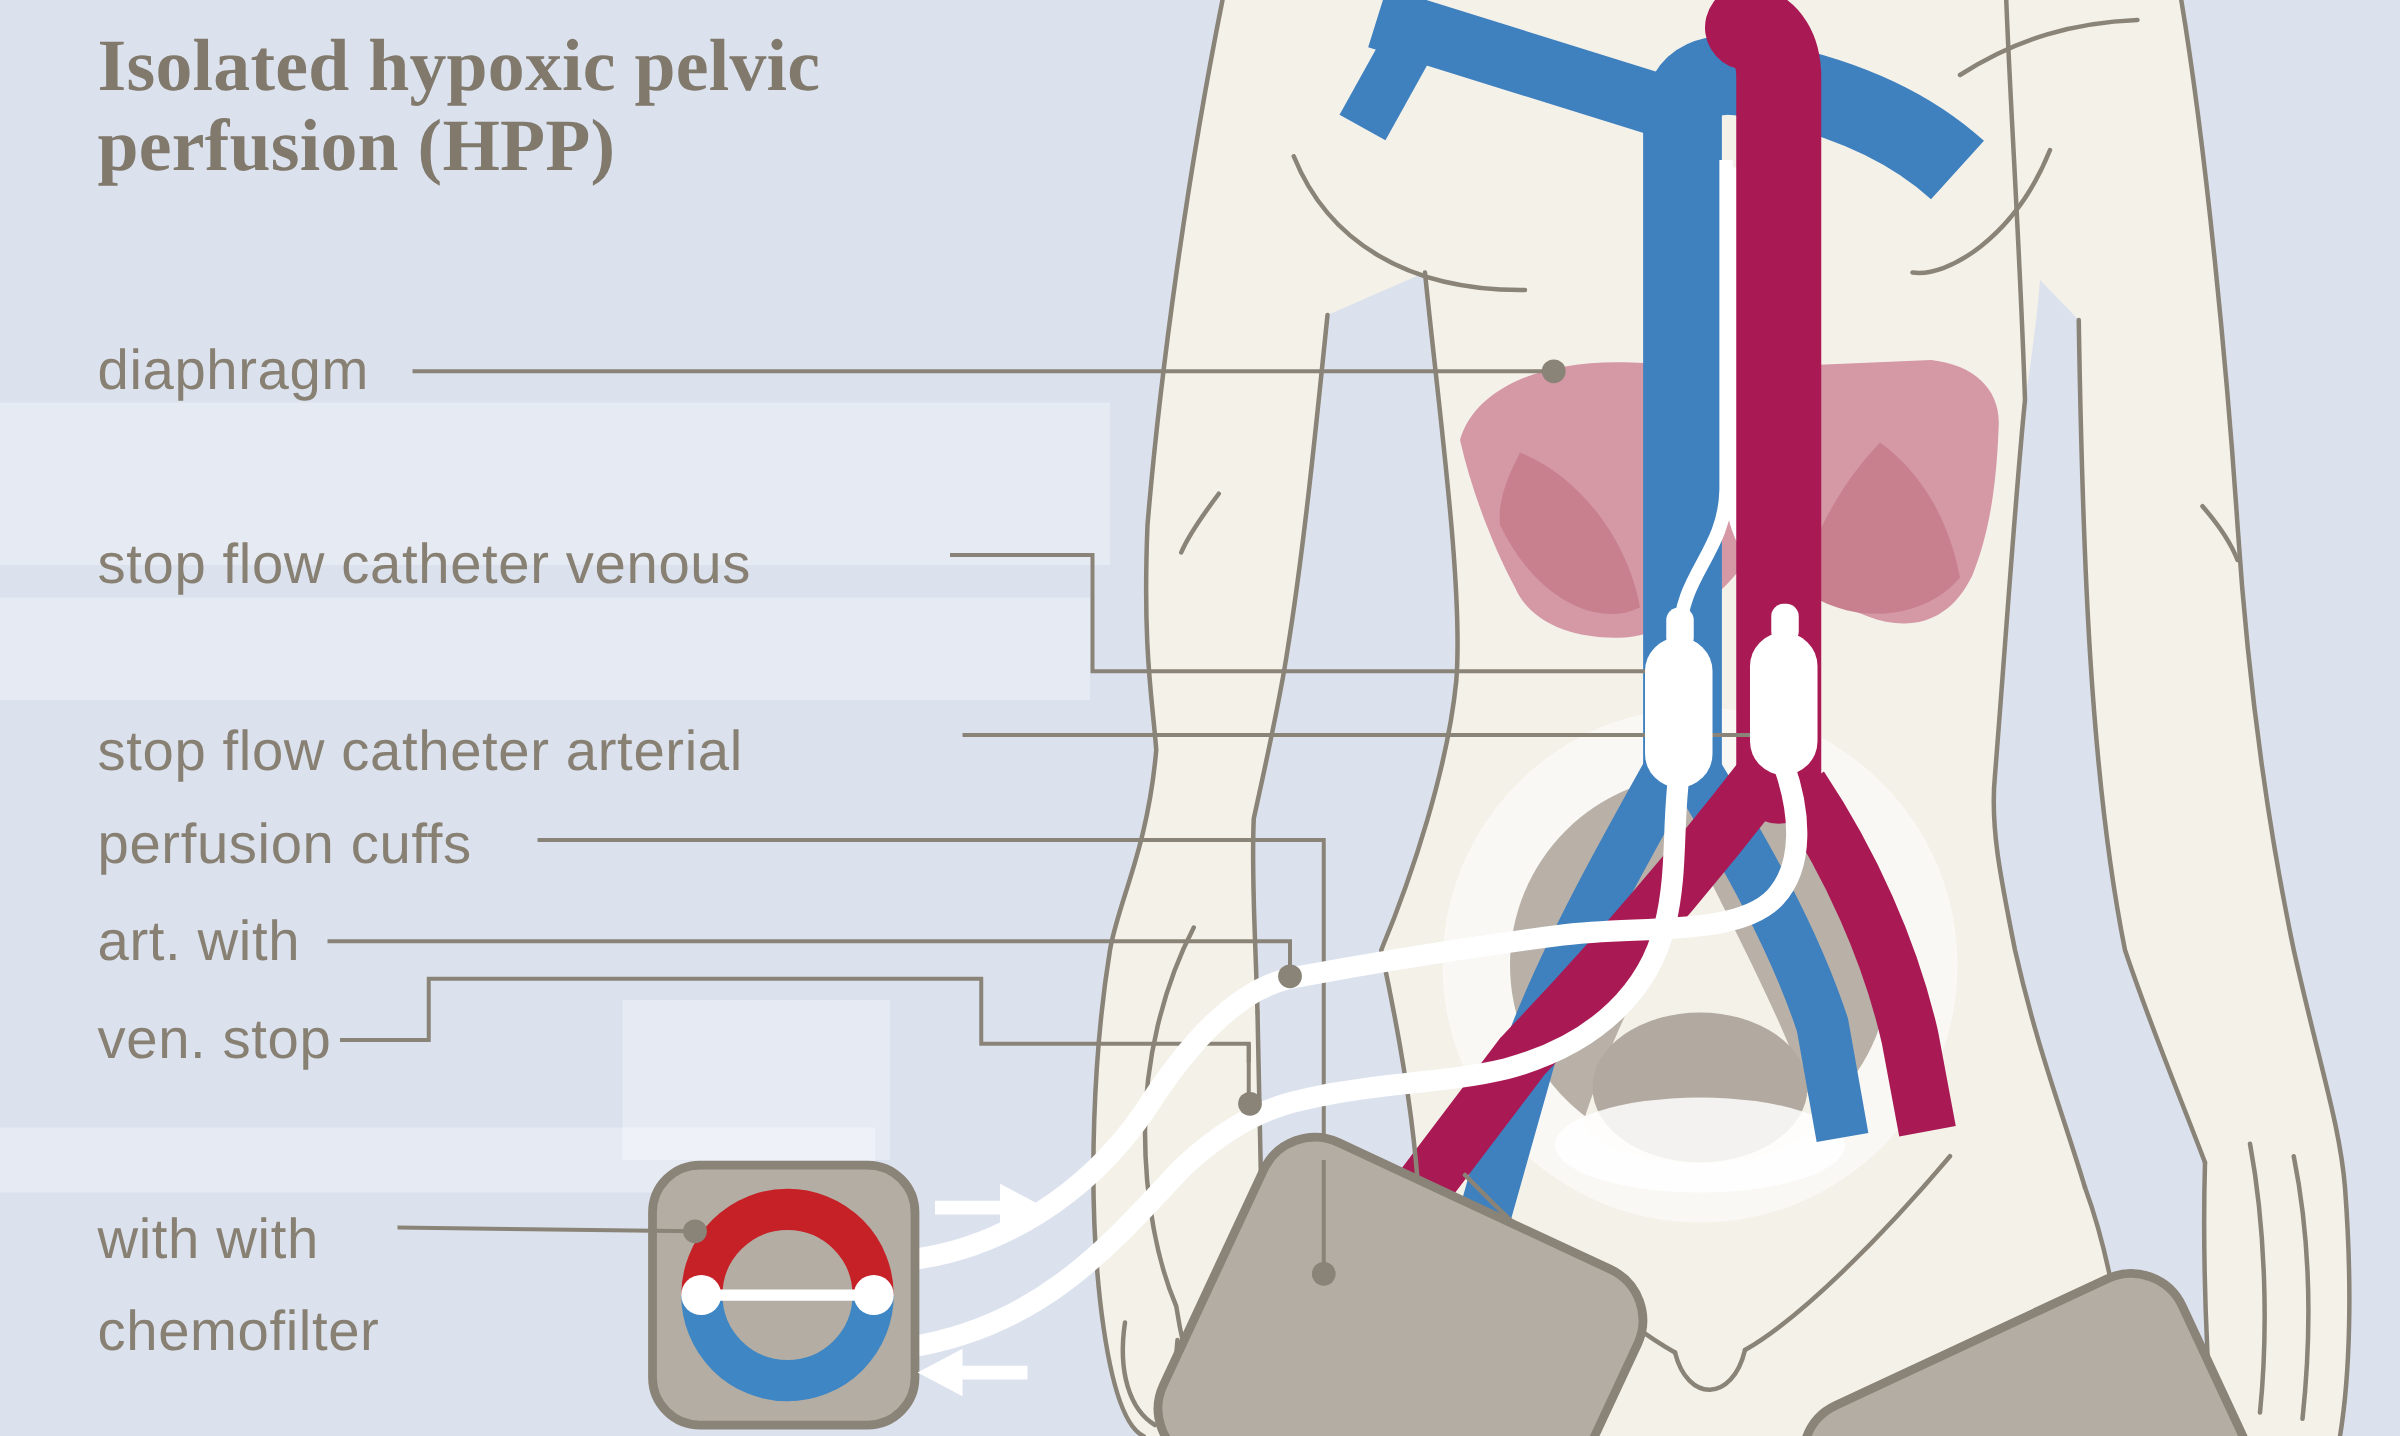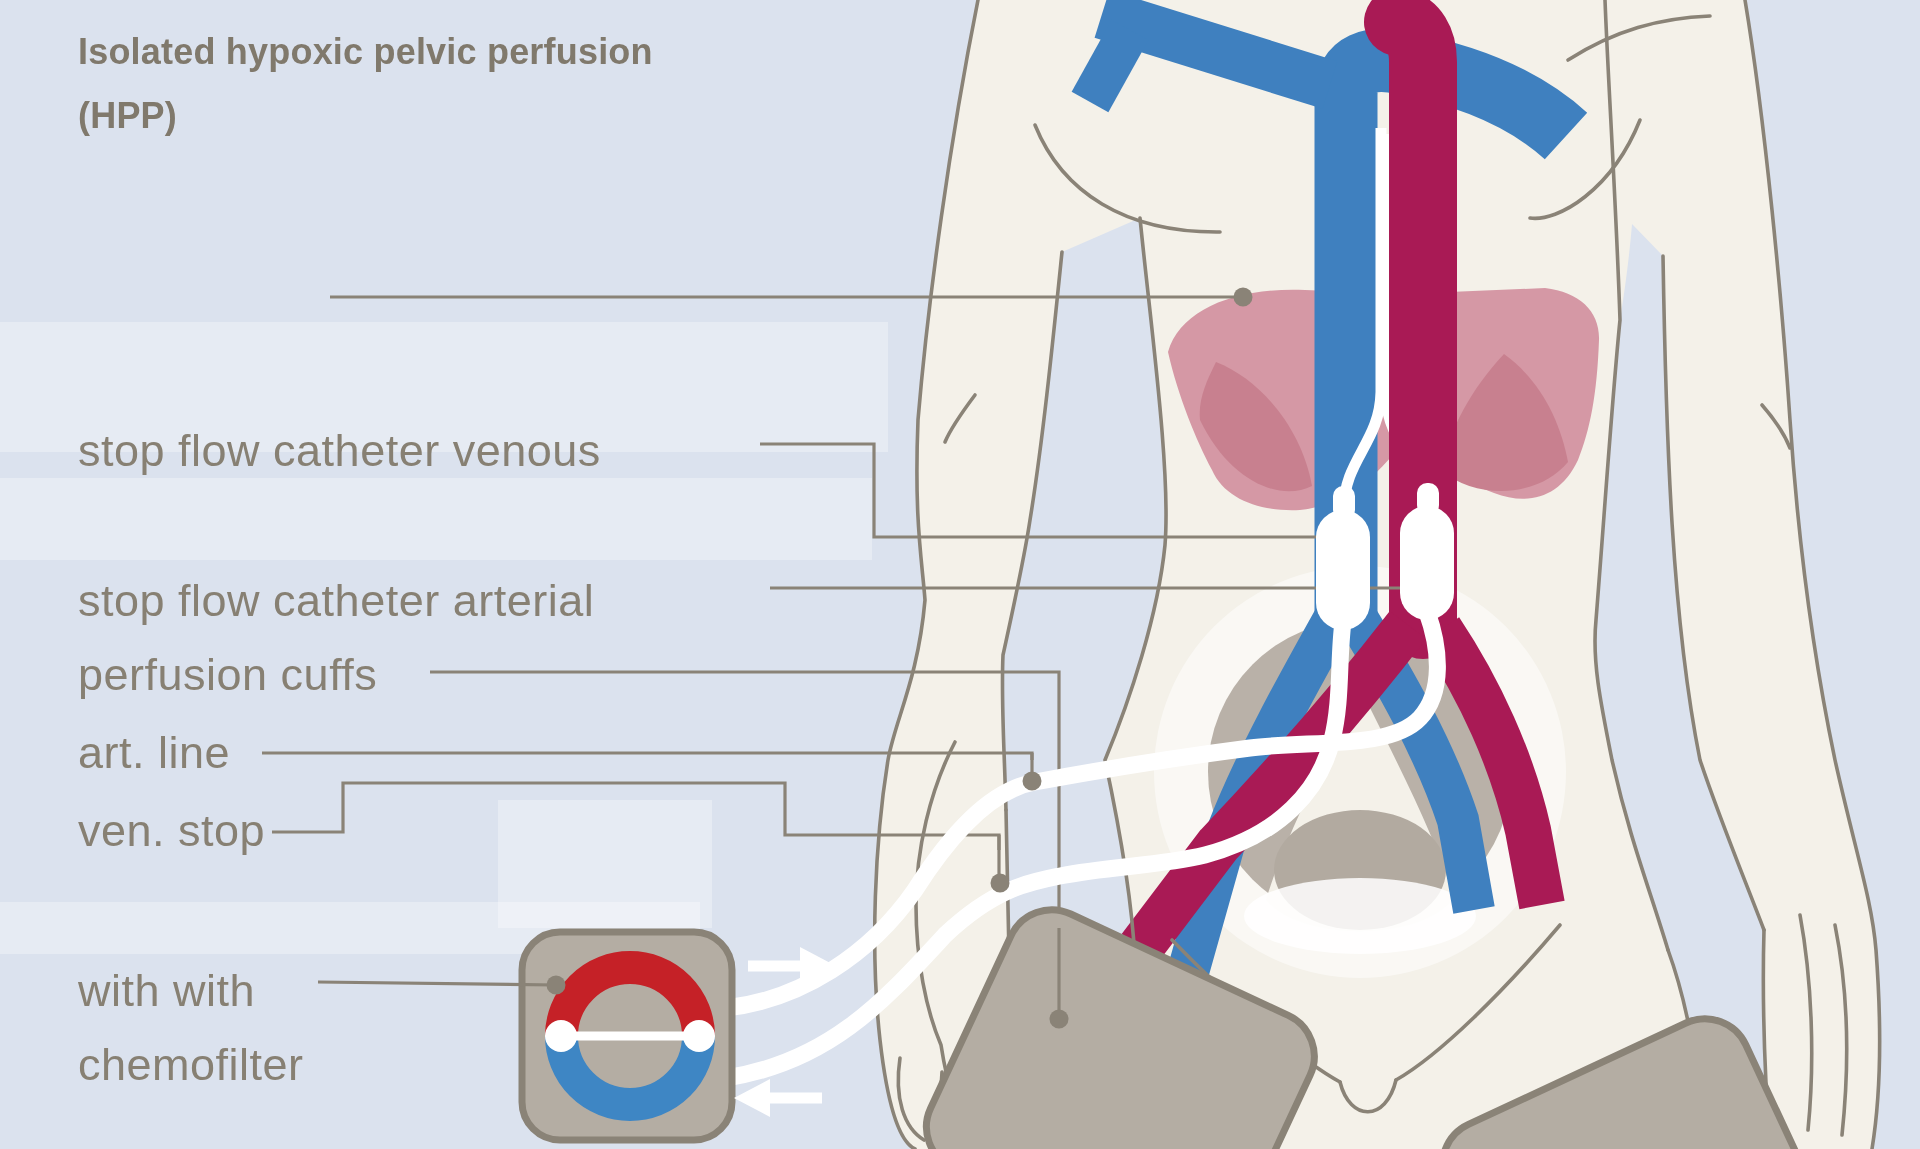--- a/index.html
+++ b/index.html
@@ -17,25 +17,26 @@
     font-size:45px;
     letter-spacing:.5px;
     line-height:1.1;
     white-space:nowrap;
   }
   .title{
     position:absolute;
     left:78px;top:20px;
     width:600px;
     color:var(--title_text,#80796c);
-    font-size:36px;
+    font-size:59px;
     font-weight:bold;
     line-height:64px;
     letter-spacing:.2px;
     white-space:normal;
+    font-family:Liberation Serif, serif;
   }
   .pump-lbl{white-space:normal;width:330px;line-height:74px;}
   
   .bodyfill{fill:var(--body_skin);}
   .bgfill{fill:var(--background);}
   .outline{stroke:var(--outline_gray);stroke-width:3.6;fill:none;stroke-linecap:round;}
   .vein{stroke:var(--vein_blue);fill:none;}
   .artery{stroke:var(--artery_crimson);fill:none;}
   .pinkfill{fill:var(--diaphragm_pink);}
   .pinkdark{fill:var(--diaphragm_dark);}
@@ -260,19 +261,20 @@
     <line x1="748" y1="966" x2="802" y2="966" stroke="#ffffff" stroke-width="11"></line>
     <path class="whitefill" d="M 800,947 L 836,966 L 800,985 Z"></path>
   </g>
   <g>
     <line x1="822" y1="1098" x2="768" y2="1098" stroke="#ffffff" stroke-width="11"></line>
     <path class="whitefill" d="M 770,1079 L 734,1098 L 770,1117 Z"></path>
   </g>
 </svg>
 
   <div class="title">Isolated hypoxic pelvic perfusion (HPP)</div>
+  <div class="lbl" style="left:78px;top:271px">diaphragm</div>
   <div class="lbl" style="left:78px;top:576px">stop flow catheter arterial</div>
   <div class="lbl" style="left:78px;top:426px">stop flow catheter venous</div>
   <div class="lbl" style="left:78px;top:650px">perfusion cuffs</div>
-  <div class="lbl" style="left:78px;top:728px">art. line</div>
+  <div class="lbl" style="left:78px;top:728px">art. with</div>
   <div class="lbl" style="left:78px;top:806px">ven. stop</div>
   <div class="lbl pump-lbl" style="left:78px;top:954px">with with chemofilter</div>
 </div>
 
 </body></html>

